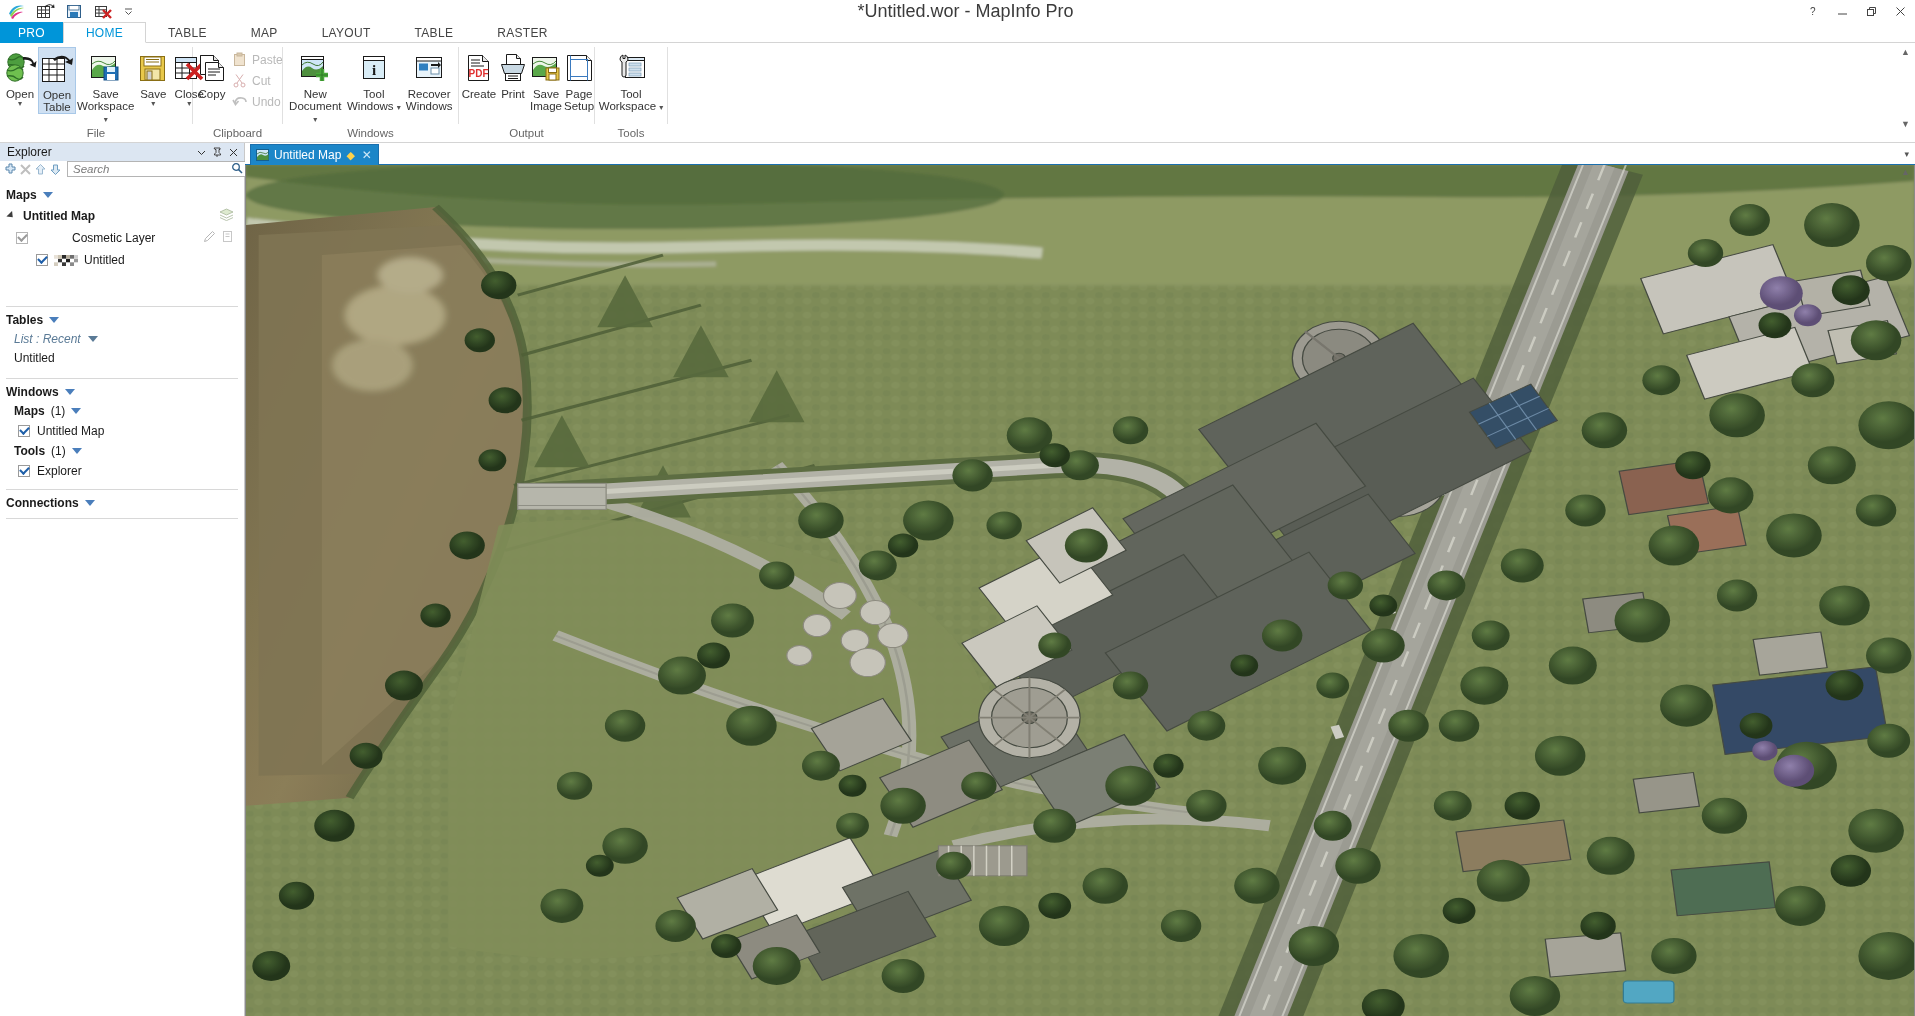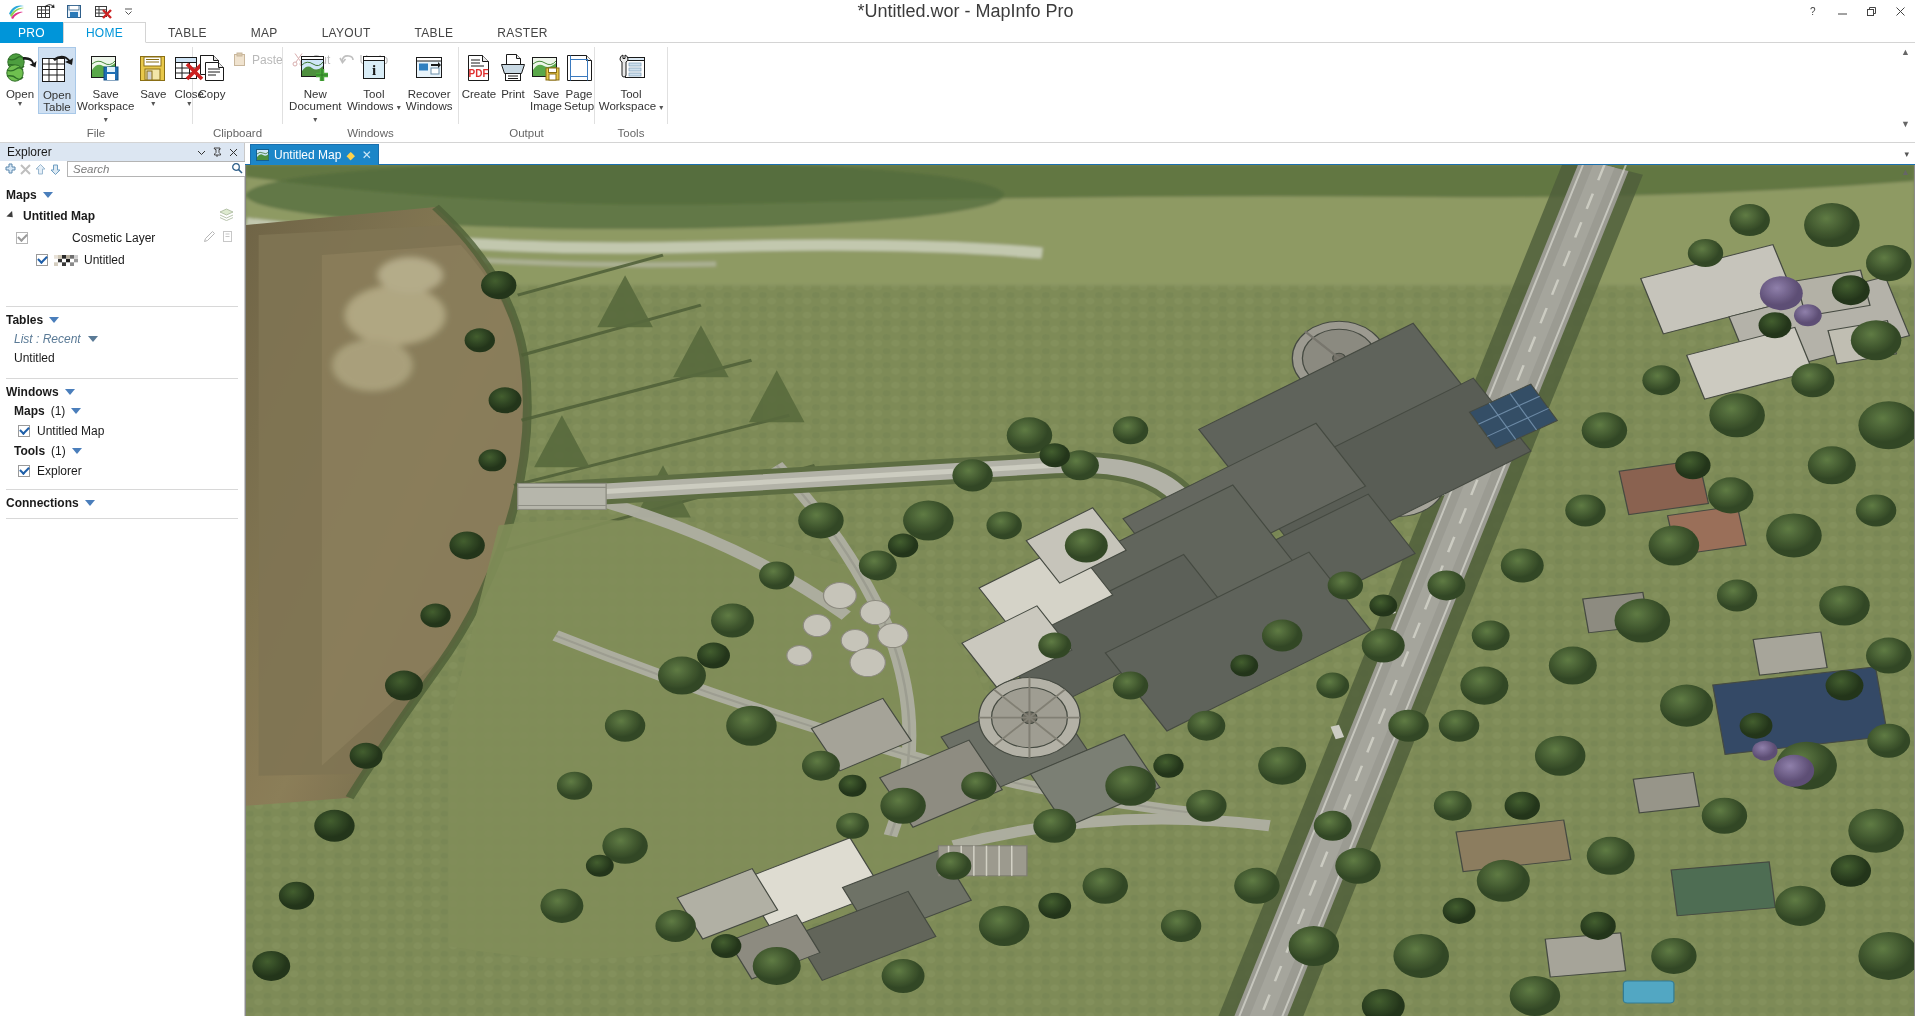--- a/index.html
+++ b/index.html
@@ -46,21 +46,21 @@
   .group-sep { width: 1px; background: #e0e0e0; margin: 4px 0 18px 0; }
 
   .btn { width: 58px; display: flex; flex-direction: column; align-items: center;
          padding: 3px 1px 0 1px; font-size: 11.5px; color: #333; line-height: 12px; text-align: center; }
   .btn.sel { background: #cfe0f2; border: 1px solid #a8c8e8; }
   .btn .ico { height: 36px; display: flex; align-items: center; justify-content: center; }
   .btn .lbl { margin-top: 2px; }
   .btn .lbl span.caret { font-size: 8px; color: #555; }
   .caret-row { font-size: 8px; color: #555; line-height: 8px; }
 
-  .smallbtns { display: flex; flex-direction: row; justify-content: center; padding-top: 2px; }
+  .smallbtns { display: flex; flex-direction: column; justify-content: center; padding-top: 2px; }
   .smallbtn { display: flex; align-items: center; gap: 5px; font-size: 12px; color: #b9b9b9;
               padding: 1px 6px 1px 2px; height: 21px; }
   .smallbtn .sico { width: 16px; height: 16px; display:flex; align-items:center; justify-content:center;}
 
   
   .ribbon-right { position: absolute; right: 2px; top: 0; height: 100%;
                   display:flex; flex-direction:column; justify-content:flex-start; align-items:center; }
 
   
   .main { display: flex; height: 884px; background: #fff; }

